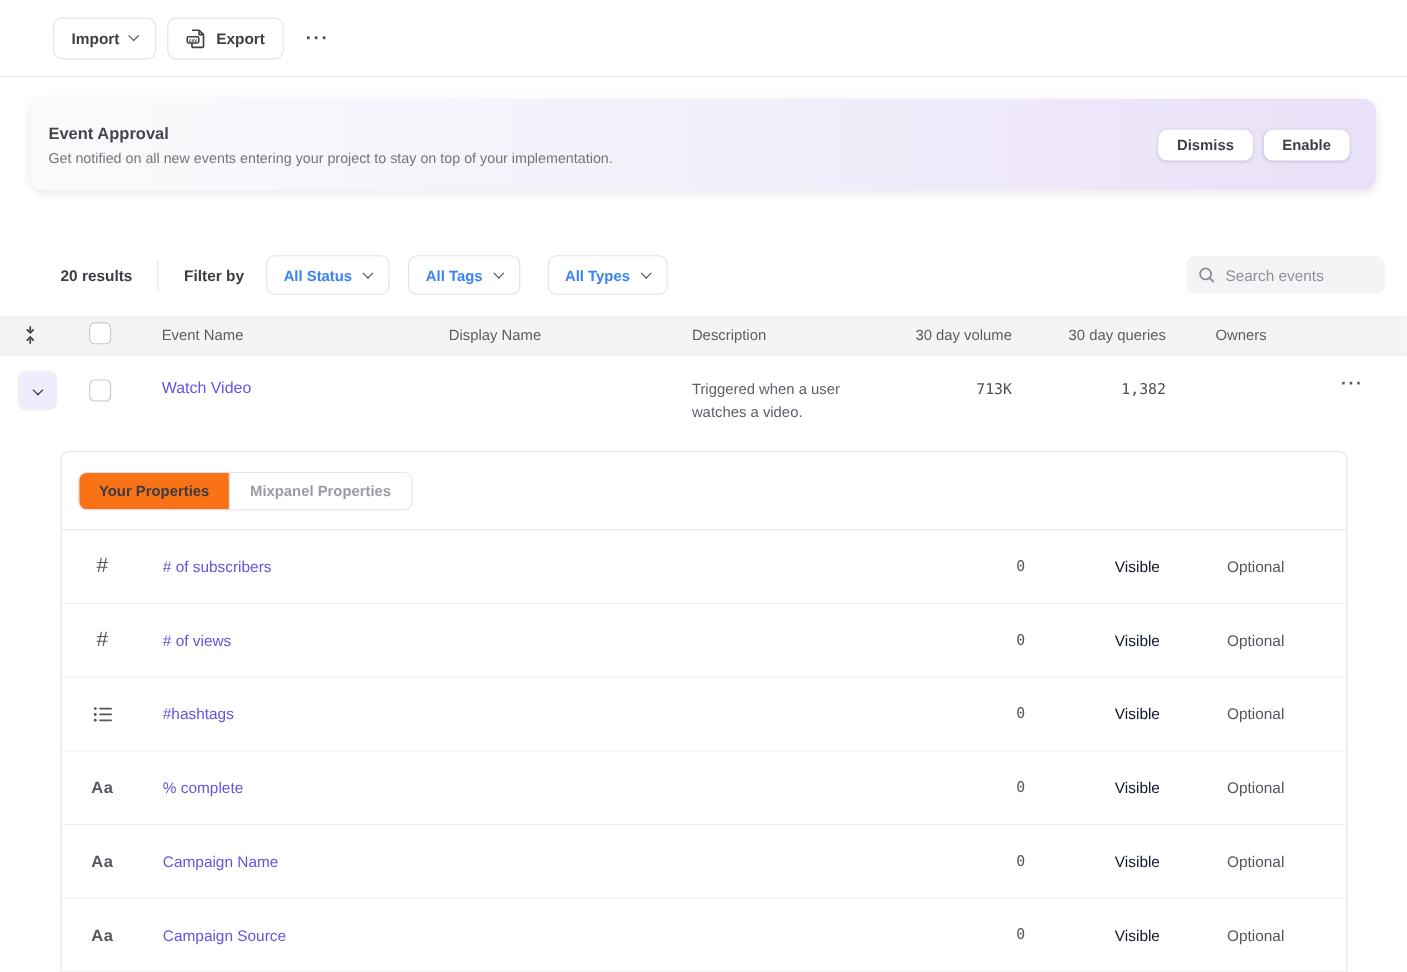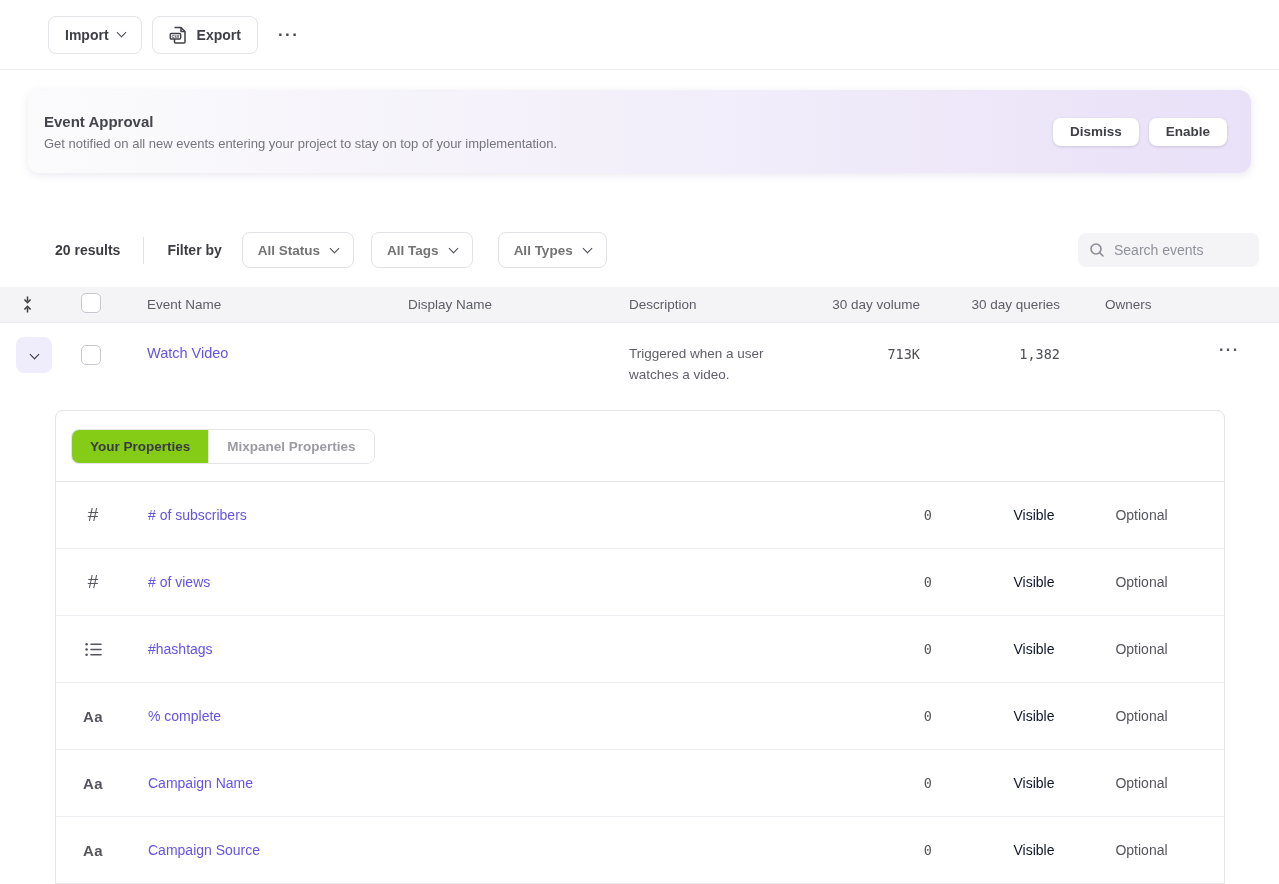--- a/index.html
+++ b/index.html
@@ -38,21 +38,21 @@
     box-shadow:0 1px 3px rgba(40,30,70,0.16); cursor:pointer; margin-left:10px;
     font-family:inherit; }
 
   
   .filter-row { margin:59px 20px 0 55px; display:flex; align-items:center; height:36px; }
   .results { font-size:14px; font-weight:600; color:#3c3c43; }
   .vdiv { width:1px; height:27px; background:#e2e2e6; margin:0 23px; }
   .filter-by { font-size:14px; font-weight:600; color:#3c3c43; margin-right:20px; }
   .dropdown { display:inline-flex; align-items:center; gap:11px; height:36px;
     padding:0 15px; border:1px solid #e2e2e6; border-radius:8px; background:#fff;
-    font-size:13.5px; font-weight:600; color:#737373; margin-right:17px; cursor:pointer; }
+    font-size:13.5px; font-weight:600; color:#3b82f6; margin-right:17px; cursor:pointer; }
   .search-box { margin-left:auto; width:181px; height:34px; background:#f4f4f6;
     border-radius:8px; display:flex; align-items:center; padding:0 11px; gap:9px; }
   .search-box input { border:none; background:transparent; outline:none;
     font-size:14px; color:#3c3c43; width:130px; font-family:inherit; }
   .search-box input::placeholder { color:#90909a; }
 
   
   .grid-cols { display:grid;
     grid-template-columns:55px 92px 261px 221px 191px 100px 140px 150px 69px; }
   .table-header { margin-top:19px; height:36px; background:#f4f4f6;
@@ -80,21 +80,21 @@
 
   
   .panel { margin-left:55px; width:1170px; height:480px; border:1px solid #e3e3e8;
     border-radius:8px; background:#fff; }
   .panel-tabs-area { height:71px; padding:18px 0 0 15px;
     border-bottom:1px solid #e8e8ec; }
   .tab-group { display:inline-flex; border:1px solid #e3e3e8; border-radius:8px;
     overflow:hidden; height:35px; }
   .ptab { display:flex; align-items:center; padding:0 18px; font-size:13.5px;
     font-weight:600; color:#9b9ba3; background:#fff; cursor:pointer; }
-  .ptab.active { background:#84cc16; color:#3a3a42; border-right:1px solid #e3e3e8; }
+  .ptab.active { background:#f97316; color:#3a3a42; border-right:1px solid #e3e3e8; }
 
   .prop-row { height:67px; display:flex; align-items:center;
     border-bottom:1px solid #ededf1; }
   .p-icon { width:92px; padding-left:26px; display:flex; }
   .p-icon .glyph-wrap { width:22px; text-align:center; }
   .icon-hash { font-size:19px; color:#55555e; }
   .icon-text { font-size:15px; font-weight:700; color:#55555e; letter-spacing:0.5px; }
   .p-name { flex:1; font-size:14px; color:#6355e2; cursor:pointer; }
   .p-zero { width:120px; padding-right:77px; text-align:right;
     font-family:"DejaVu Sans Mono", monospace; font-size:13.5px; color:#55555e; }

